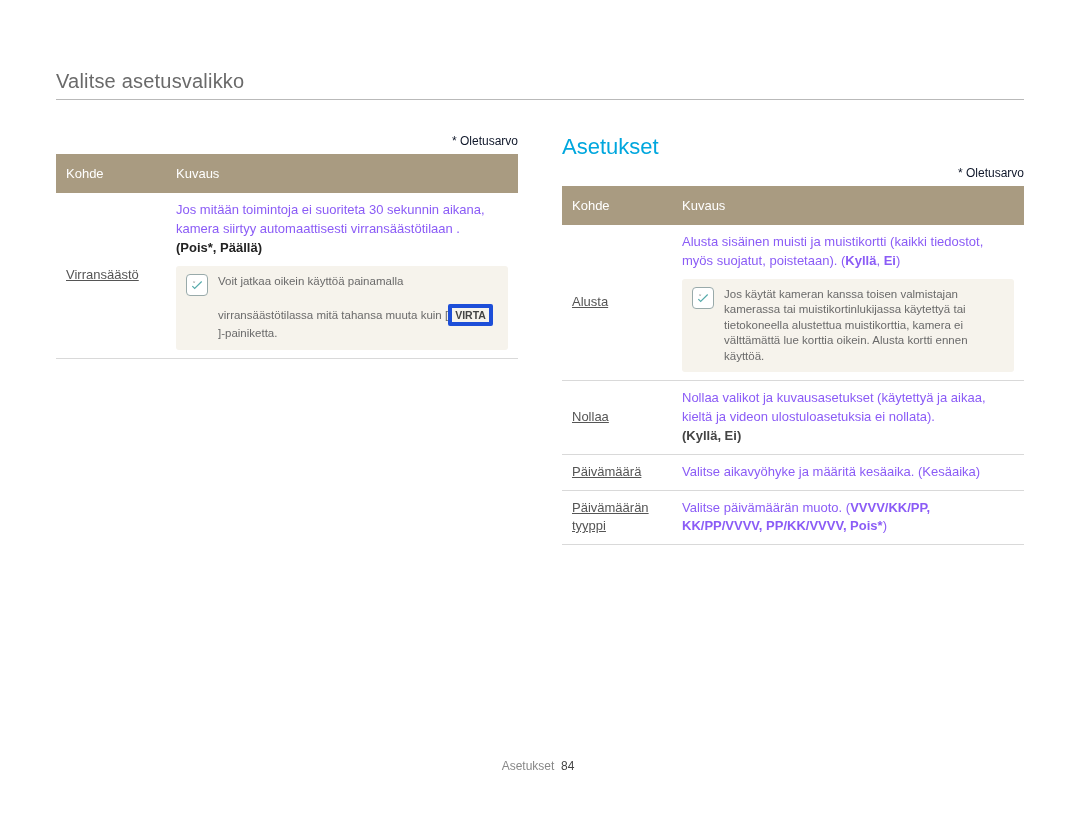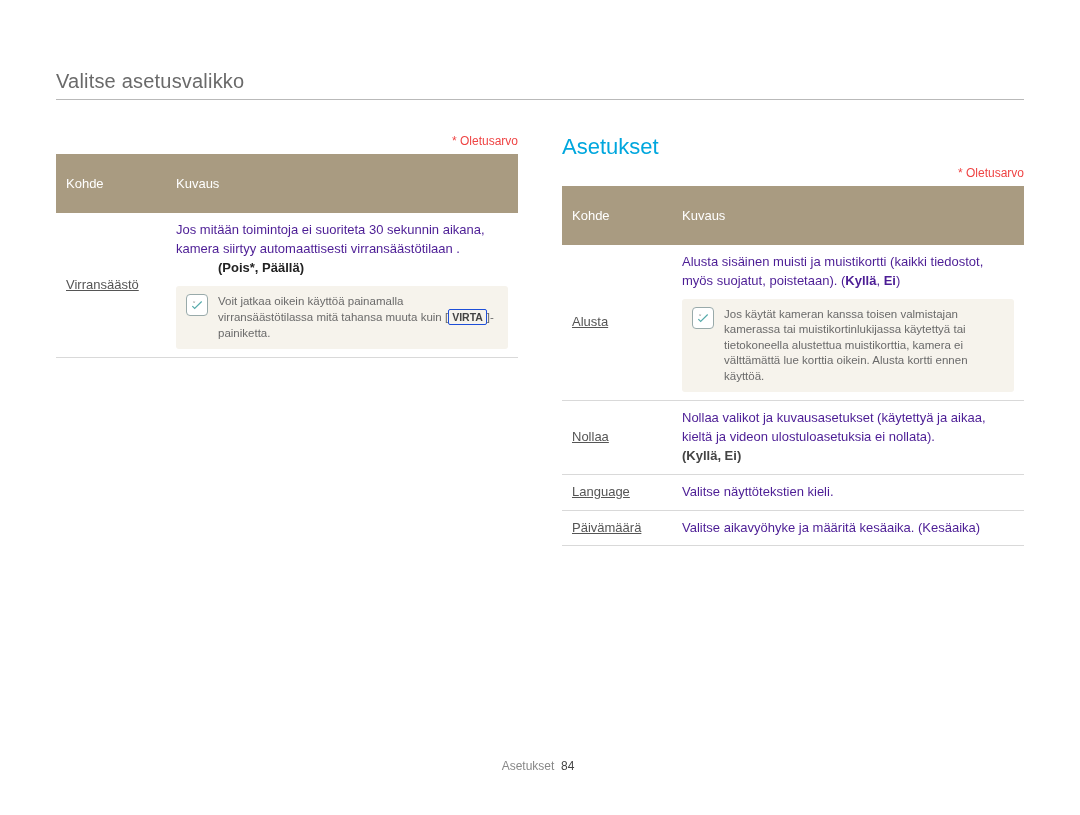--- a/index.html
+++ b/index.html
@@ -30,21 +30,21 @@
     gap: 44px;
     margin-top: 34px;
   }
   .col {
     flex: 1;
     position: relative;
   }
   .default-note {
     text-align: right;
     font-size: 12px;
-    color: #ef4444;
+    color: #0f172a;
     margin-bottom: 6px;
   }
   .col-right .default-note {
     margin-top: 6px;
   }
   .section-title {
     color: #00a7de;
     font-size: 22px;
     font-weight: 400;
     margin-bottom: 4px;
@@ -53,38 +53,38 @@
     width: 100%;
     border-collapse: collapse;
     font-size: 13px;
     color: #444;
   }
   thead th {
     background: #a99b81;
     color: #fff;
     font-weight: 400;
     text-align: left;
-    padding: 22px 10px;
+    padding: 12px 10px;
     font-size: 13px;
   }
   tbody td {
     vertical-align: top;
     padding: 8px 10px;
     border-bottom: 1px solid #d9d9d9;
     line-height: 1.45;
   }
   tbody td:first-child {
     width: 110px;
     color: #555;
     vertical-align: middle;
     text-decoration: underline;
   }
-  .desc-main { color: #4c1d95; }
+  .desc-main { color: #8b5cf6; }
   .opts { font-weight: 400; }
-  .opts b { font-weight: 700; color: #222; margin-left: 42px; }
+  .opts b { font-weight: 700; color: #222; }
   .infobox {
     display: flex;
     gap: 10px;
     background: #f6f3ec;
     border-radius: 3px;
     padding: 8px 10px;
     margin-top: 8px;
     font-size: 11.5px;
     color: #6a6a6a;
     line-height: 1.35;
@@ -96,26 +96,27 @@
     border: 1px solid #9aa;
     border-radius: 4px;
     display: flex;
     align-items: center;
     justify-content: center;
     background: #fff;
   }
   .info-icon svg { width: 14px; height: 14px; }
   .boxed {
     display: inline-block;
-    border: 1px solid #1d4ed8;
+    border: 4px solid #1d4ed8;
     padding: 0 3px;
     border-radius: 2px;
     font-weight: 700;
     font-size: 10.5px;
     color: #444;
+    margin-top: 15px;
   }
   .footer {
     position: absolute;
     left: 0; right: 4px;
     bottom: 42px;
     text-align: center;
     font-size: 12px;
     color: #888;
   }
   .footer .pg { color: #444; }
@@ -192,31 +193,35 @@
           </tr>
 
           <tr>
             <td>Nollaa</td>
             <td>
               <span class="desc-main">Nollaa valikot ja kuvausasetukset (käytettyä ja aikaa, kieltä ja videon ulostuloasetuksia ei nollata).</span><br>
               <b>(Kyllä, Ei)</b>
             </td>
           </tr>
 
-          <tr>
-            <td>Language</td>
-            <td><span class="desc-main">Valitse näyttötekstien kieli.</span></td>
-          </tr>
 
           <tr>
             <td>Päivämäärä</td>
             <td><span class="desc-main">Valitse aikavyöhyke ja määritä kesäaika. (Kesäaika)</span></td>
           </tr>
 
 
+          <tr>
+            <td>Päivämäärän tyyppi</td>
+            <td>
+              <span class="desc-main">
+                <span>Valitse päivämäärän muoto. (</span><b>VVVV/KK/PP, KK/PP/VVVV, PP/KK/VVVV, Pois*</b><span>)</span>
+              </span>
+            </td>
+          </tr>
         </tbody>
       </table>
     </div>
   </div>
 </div>
 
 <div class="footer">
   <span>Asetukset</span>&nbsp;&nbsp;<span class="pg">84</span>
 </div>
 

